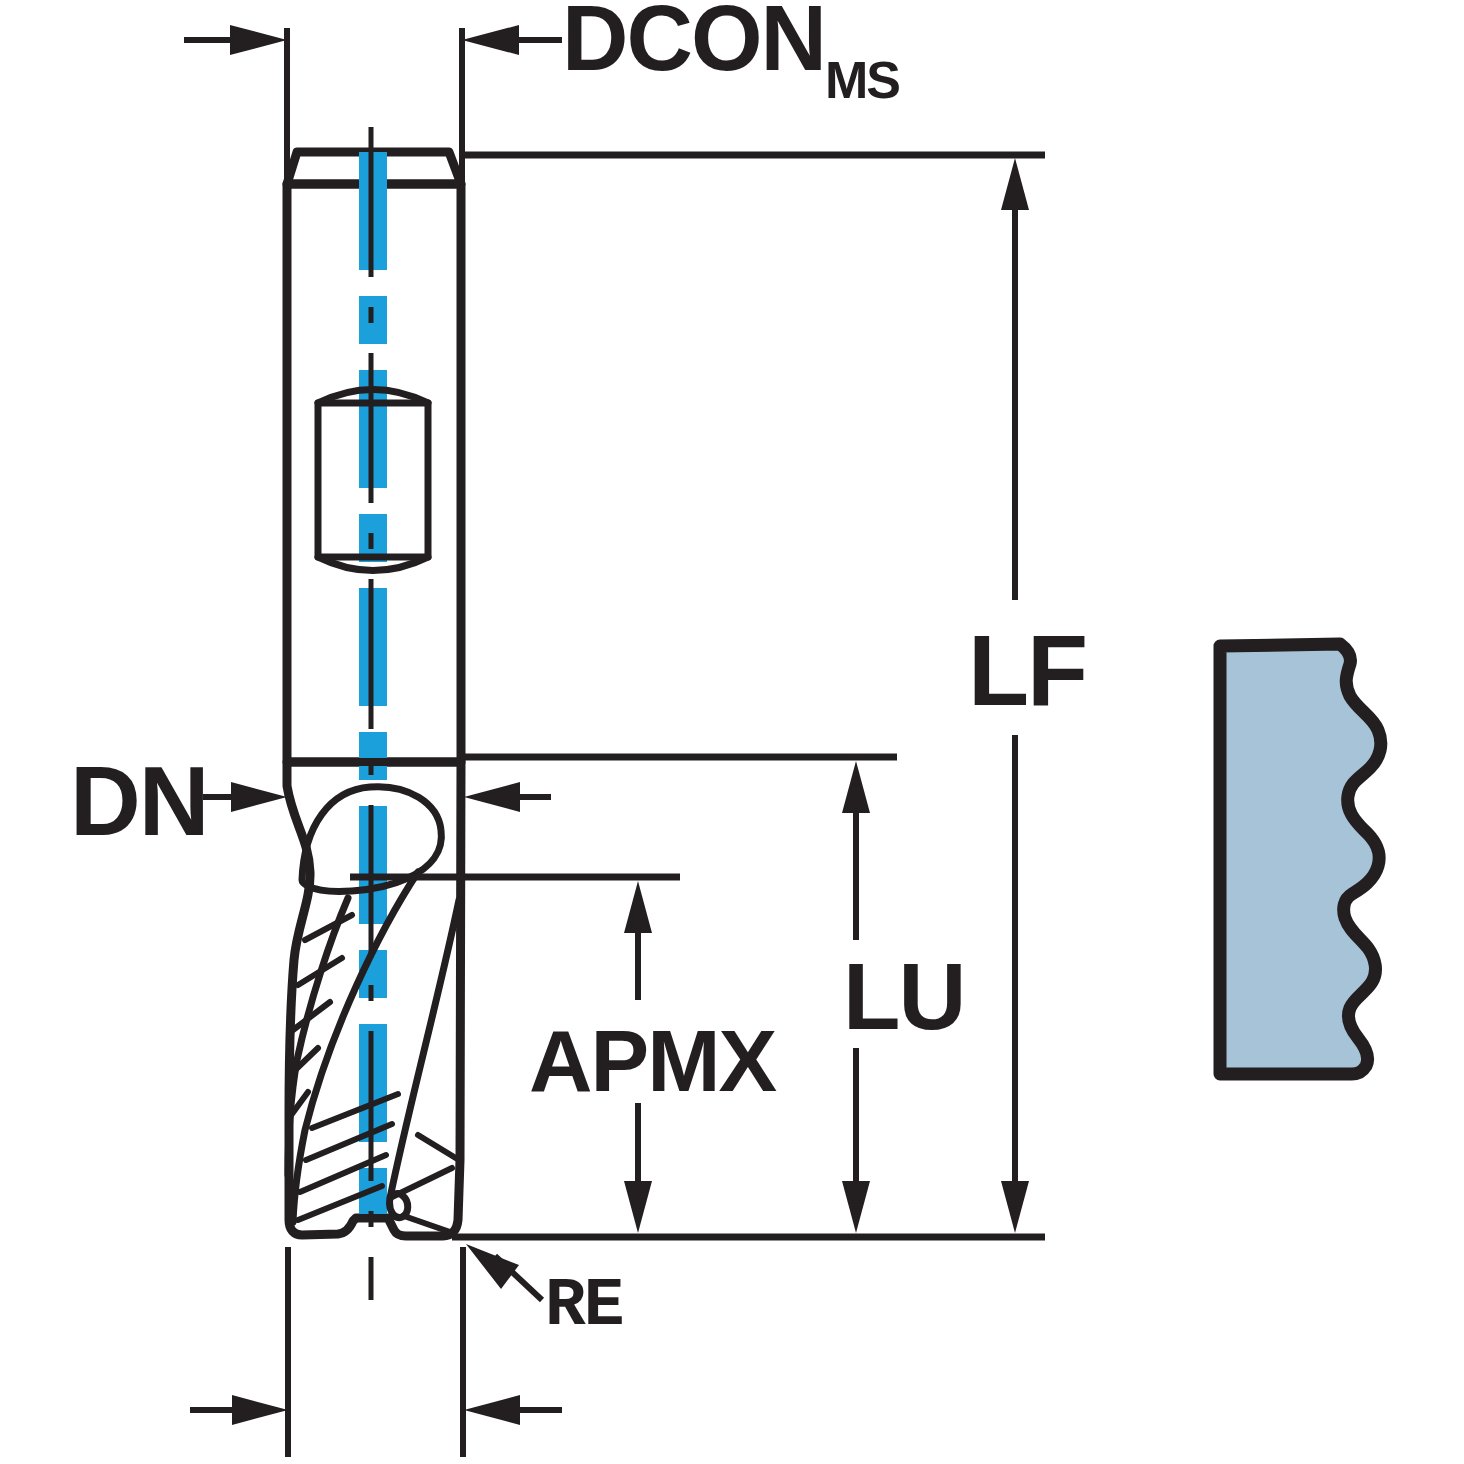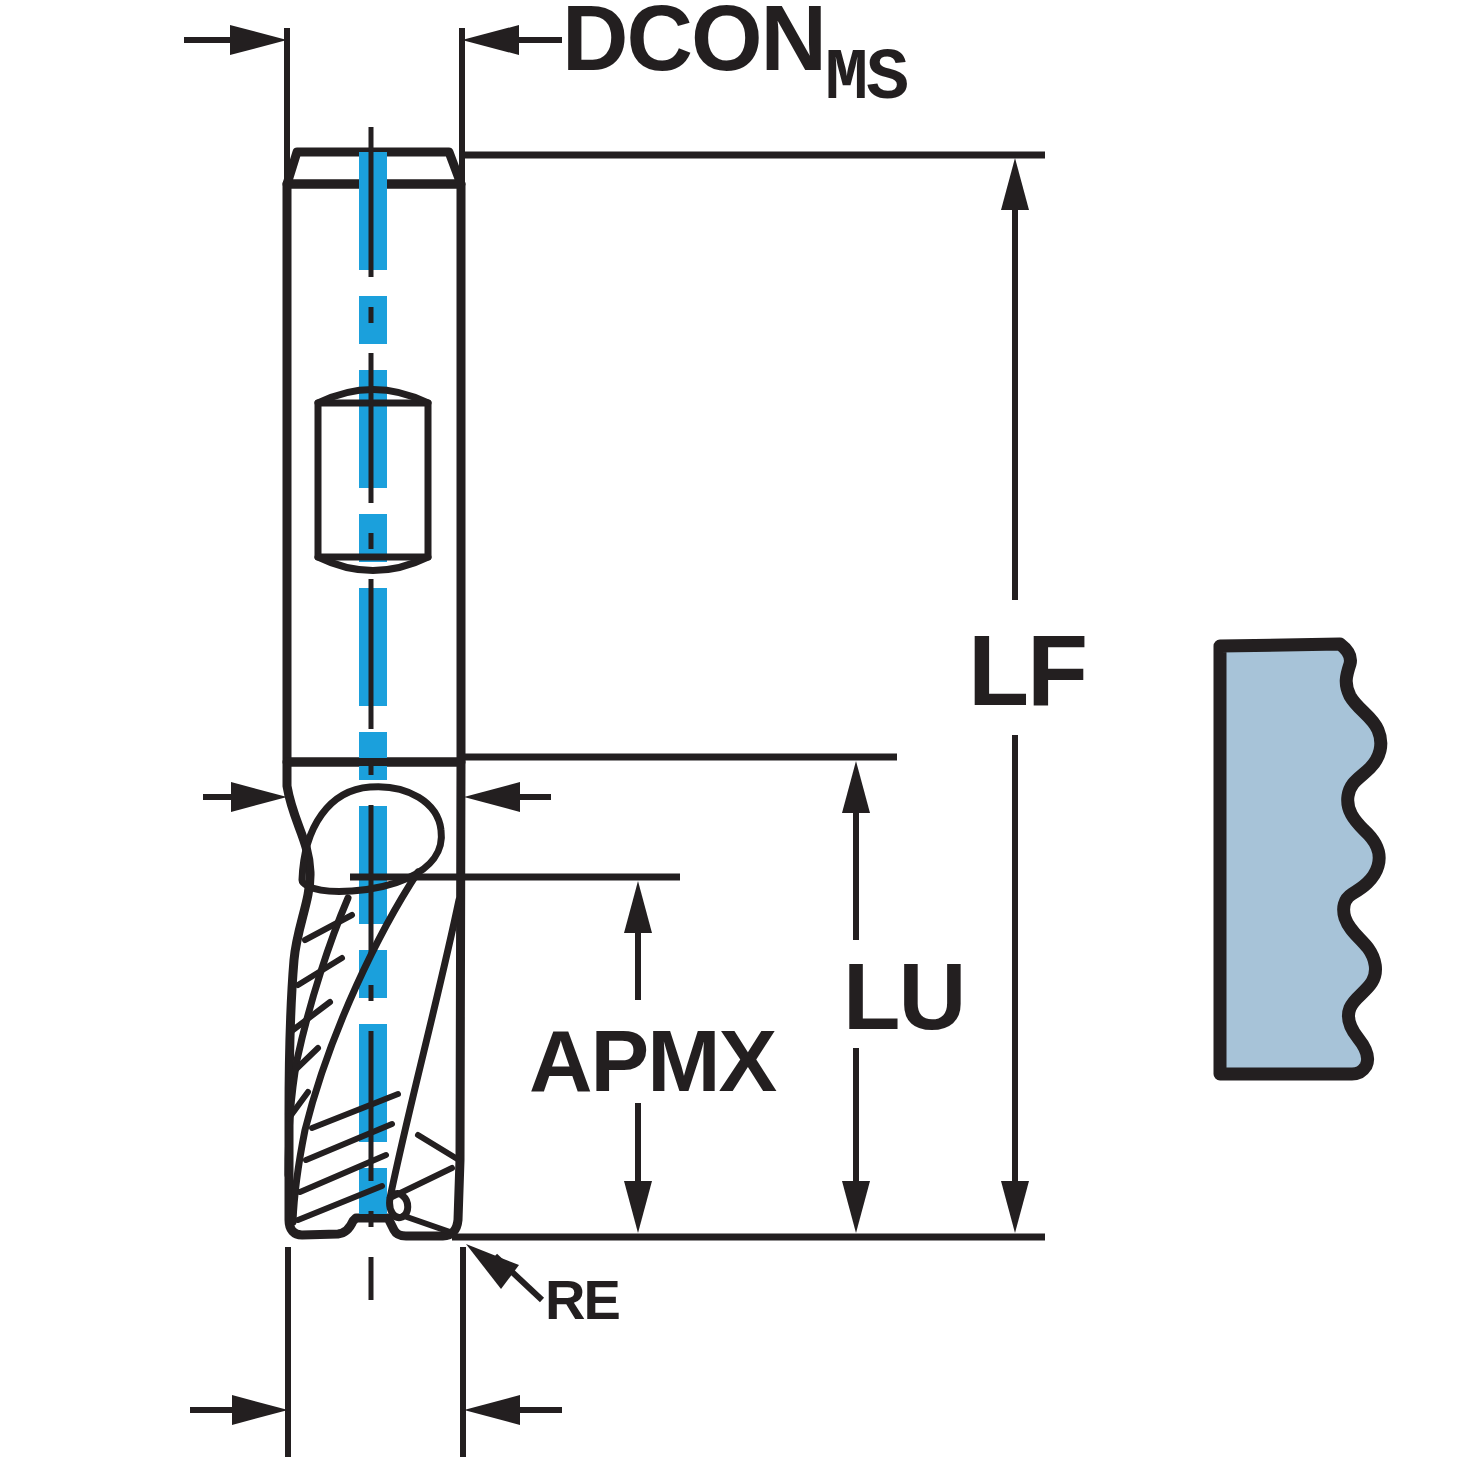--- a/index.html
+++ b/index.html
@@ -158,34 +158,37 @@
       <path class="dim-line" d="M288,1247 V1457"></path>
       <path class="dim-line" d="M463,1247 V1457"></path>
       <path class="dim-line" d="M190,1410 H234"></path>
       <polygon class="arrow" points="288,1410 232,1395 232,1425"></polygon>
       <path class="dim-line" d="M516,1410 H562"></path>
       <polygon class="arrow" points="464,1410 520,1395 520,1425"></polygon>
     </g>
   </svg>
 
   <div class="lbl" style="left:562px; top:-8px; font-size:92px;">
-    <span>DCON</span><span class="sub" style="font-size:72px;font-family:Liberation Mono, monospace;">MS</span>
+    <span>DCON</span><span class="sub" style="font-size:52px;">MS</span>
   </div>
 
   <div class="lbl" style="left:968px; top:620px; font-size:100px;">
     <span>LF</span>
   </div>
 
+  <div class="lbl" style="left:70px; top:752px; font-size:98px;">
+    <span>DN</span>
+  </div>
 
   <div class="lbl" style="left:843px; top:950px; font-size:94px;">
     <span>LU</span>
   </div>
 
   <div class="lbl" style="left:515px; top:1017px; font-size:88px;margin-left:14px;">
     <span>APMX</span>
   </div>
 
-  <div class="lbl" style="left:545px; top:1272px; font-size:56px;">
+  <div class="lbl" style="left:545px; top:1272px; font-size:68px;font-family:Liberation Mono, monospace;">
     <span>RE</span>
   </div>
 
 
 </div>
 
 </body></html>

